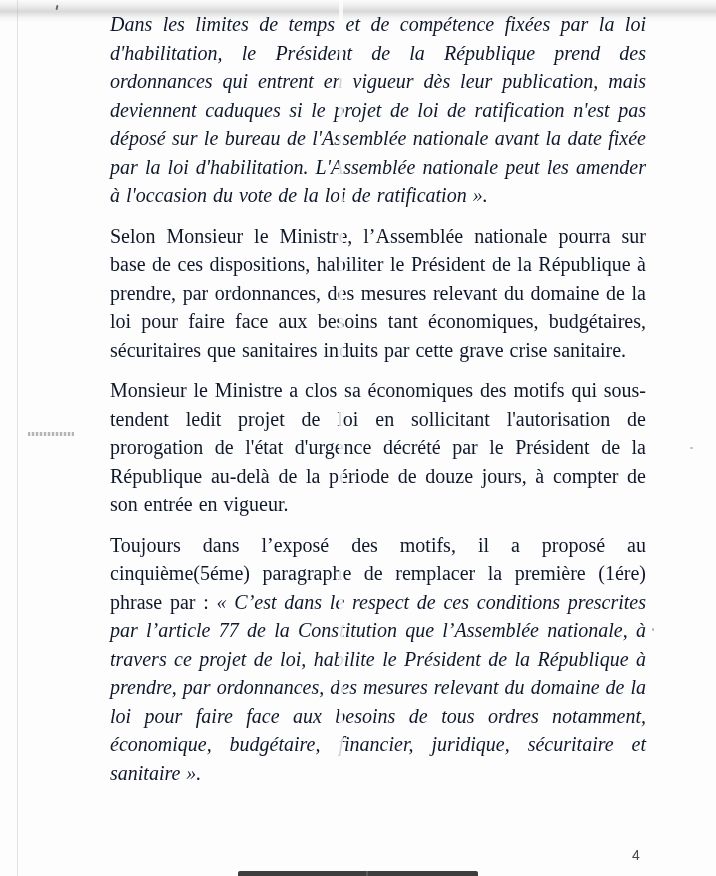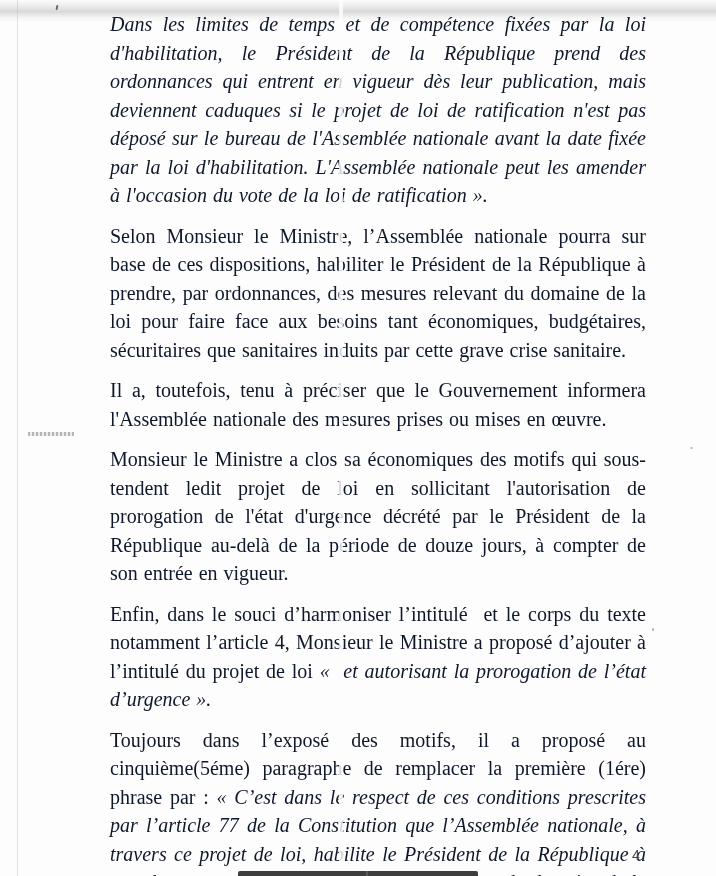--- a/index.html
+++ b/index.html
@@ -117,23 +117,21 @@
   <div class="top-shadow"></div>
   <div class="page-edge"></div>
   <div class="speck-top"></div>
   <div class="smudge"></div>
   <div class="speck-a"></div>
   <div class="speck-b"></div>
 
   <div class="doc-body">
       <p class="para"><span class="it">Dans les limites de temps et de compétence fixées par la loi d'habilitation, le Président de la République prend des ordonnances qui entrent en vigueur dès leur publication, mais deviennent caduques si le projet de loi de ratification n'est pas déposé sur le bureau de l'Assemblée nationale avant la date fixée par la loi d'habilitation. L'Assemblée nationale peut les amender à l'occasion du vote de la loi de ratification ».</span></p>
       <p class="para"><span>Selon Monsieur le Ministre, l’Assemblée nationale pourra sur base de ces dispositions, habiliter le Président de la République à prendre, par ordonnances, des mesures relevant du domaine de la loi pour faire face aux besoins tant économiques, budgétaires, sécuritaires que sanitaires induits par cette grave crise sanitaire.</span></p>
-      <p class="para"><span>Il a, toutefois, tenu à préciser que le Gouvernement informera l'Assemblée nationale des mesures prises ou mises en œuvre.</span></p>
       <p class="para"><span>Monsieur le Ministre a clos sa économiques des motifs qui sous-tendent ledit projet de loi en sollicitant l'autorisation de prorogation de l'état d'urgence décrété par le Président de la République au-delà de la période de douze jours, à compter de son entrée en vigueur.</span></p>
-      <p class="para"><span>Enfin, dans le souci d’harmoniser l’intitulé&nbsp; et le corps du texte notamment l’article 4, Monsieur le Ministre a proposé d’ajouter à l’intitulé du projet de loi </span><span class="it">«&nbsp; et autorisant la prorogation de l’état d’urgence ».</span></p>
       <p class="para"><span>Toujours dans l’exposé des motifs, il a proposé au cinquième(5éme) paragraphe de remplacer la première (1ére) phrase par : </span><span class="it">« C’est dans le respect de ces conditions prescrites par l’article 77 de la Constitution que l’Assemblée nationale, à travers ce projet de loi, habilite le Président de la République à prendre, par ordonnances, des mesures relevant du domaine de la loi pour faire face aux besoins de tous ordres notamment, économique, budgétaire, financier, juridique, sécuritaire et sanitaire ».</span></p>
     </div>
 
   <div class="scan-streak"></div>
 
   <div class="page-number">4</div>
 
   <div class="bottom-toolbar">
     <div class="seg1"></div>
     <div class="seg-gap"></div>

